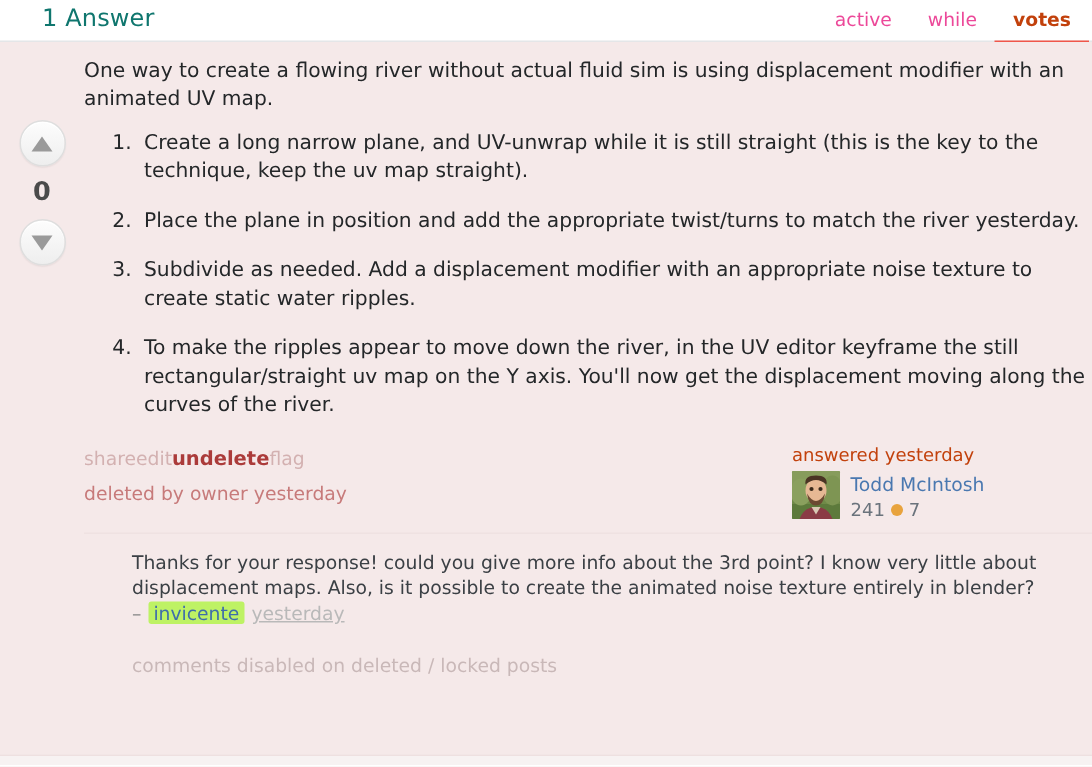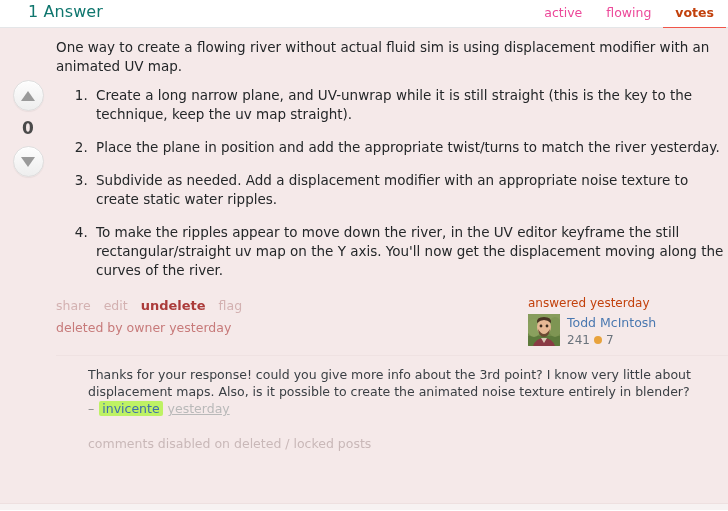--- a/index.html
+++ b/index.html
@@ -145,21 +145,20 @@
     align-items: flex-start;
     margin-top: 6px;
     padding-right: 4px;
   }
   .actions {
     padding-top: 4px;
   }
   .action-links {
     display: flex;
     align-items: baseline;
-    gap: 13px;
   }
   .action-link {
     font-size: 12.5px;
     color: #d3b1b1;
     cursor: pointer;
   }
   .action-link.strong {
     color: #ab3b3a;
     font-weight: bold;
     font-size: 13px;
@@ -266,21 +265,21 @@
     border-top: 1px solid #eee0e0;
   }
 </style>
 </head>
 <body>
 
 <div class="answers-header">
   <div class="answers-count">1 Answer</div>
   <div class="tabs">
     <div class="tab">active</div>
-    <div class="tab">flowing</div>
+    <div class="tab">while</div>
     <div class="tab active">votes</div>
   </div>
 </div>
 
 <div class="post-wrap">
   <div class="post">
 
     <div class="votecell">
       <div class="vote-btn">
         <span class="tri-up"></span>

